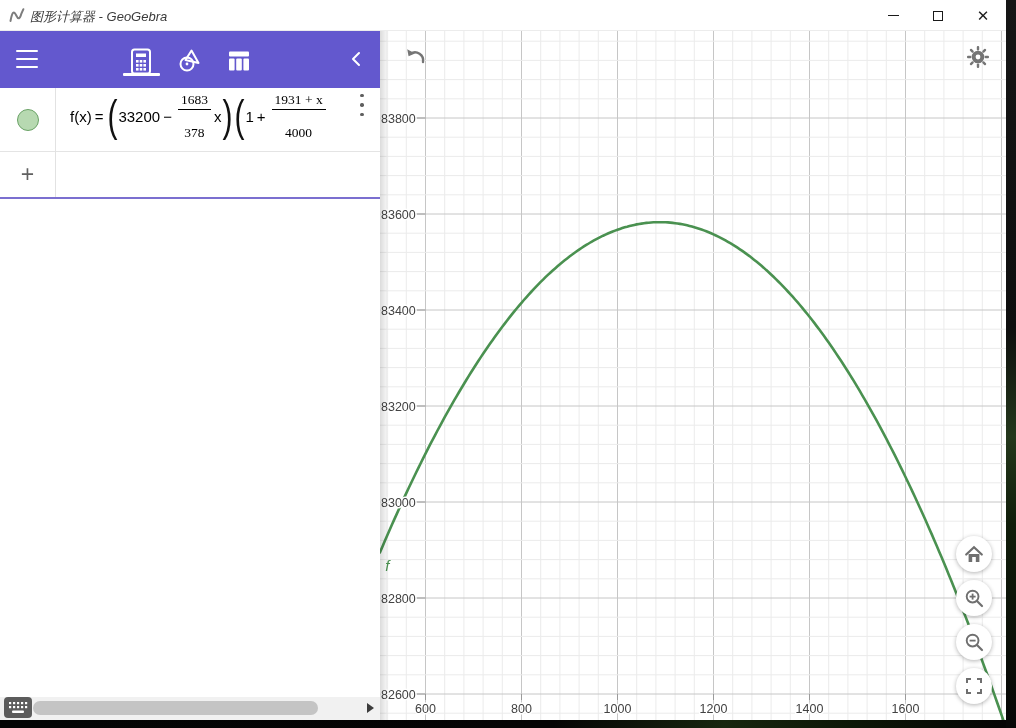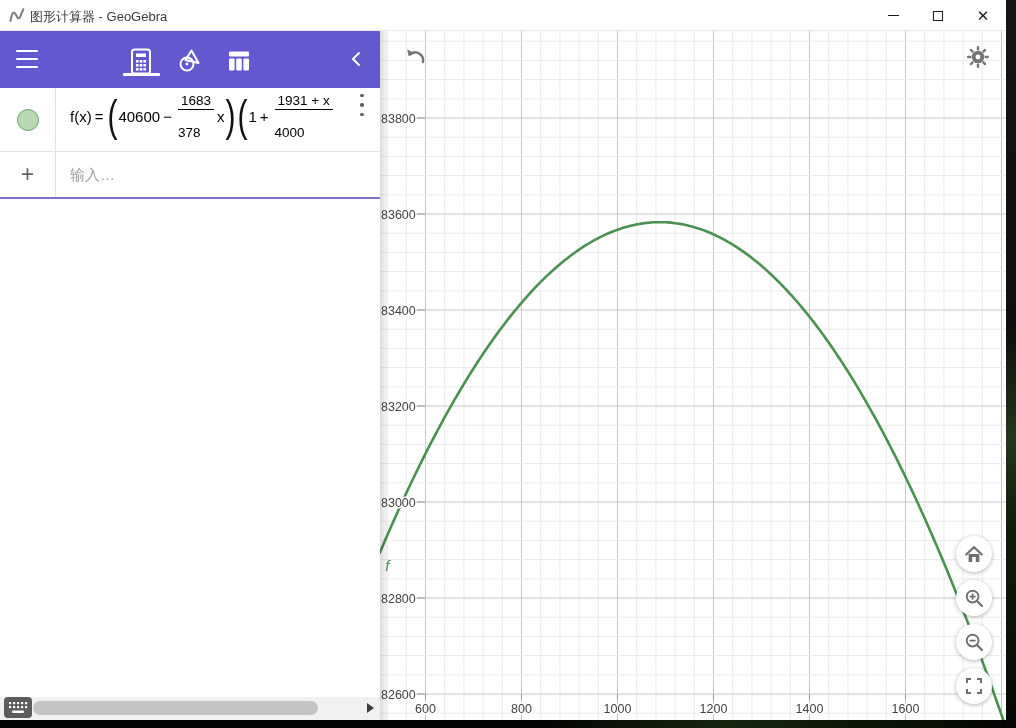--- a/index.html
+++ b/index.html
@@ -4,21 +4,21 @@
 <style>
   * { margin:0; padding:0; box-sizing:border-box; }
   html,body { width:1016px; height:728px; overflow:hidden; }
   body { font-family:"Liberation Sans", sans-serif; background:#0b0b0b; }
   .screen { position:relative; width:1016px; height:728px; background:#0b0b0b; }
   .window { position:absolute; left:0; top:0; width:1006px; height:720px; background:#fff; overflow:hidden; }
 
   
   .titlebar { position:absolute; left:0; top:0; width:1006px; height:31px; background:#fff; border-bottom:1px solid #ececec; }
   .tb-logo { position:absolute; left:8px; top:6px; width:18px; height:18px; }
-  .tb-title { position:absolute; left:30px; top:8px; font-size:13px; color:#3a3a3a; }
+  .tb-title { position:absolute; left:30px; top:8px; font-size:13px; color:#3a3a3a;font-style:italic; }
   .tb-btn { position:absolute; top:0; width:44px; height:31px; display:flex; align-items:center; justify-content:center; cursor:pointer; }
   .tb-min { right:91px; } .tb-max { right:46px; } .tb-close { right:1px; }
   .glyph-min { width:11px; height:0; border-top:1.4px solid #1a1a1a; }
   .glyph-max { width:10px; height:10px; border:1.3px solid #1a1a1a; }
   .glyph-close { font-size:15px; color:#1a1a1a; line-height:1; }
 
   
   .panel { position:absolute; left:0; top:31px; width:380px; height:689px; background:#fff; }
   .phead { position:absolute; left:0; top:0; width:380px; height:57px; background:var(--purple,#6358ce); }
   .hamburger { position:absolute; left:16px; top:19px; width:24px; height:18px; display:flex; flex-direction:column; justify-content:space-between; cursor:pointer; }
@@ -27,21 +27,21 @@
   .tab-underline { position:absolute; left:123px; top:42px; width:37px; height:3px; background:#fff; border-radius:1px; }
   .collapse { position:absolute; right:14px; top:18px; width:20px; height:20px; display:flex; align-items:center; justify-content:center; cursor:pointer; }
 
   
   .arow { position:absolute; left:0; top:57px; width:380px; height:64px; background:#fff; border-bottom:1px solid #e4e4e4; }
   .arow-left { position:absolute; left:0; top:0; width:56px; height:64px; border-right:1px solid #e2e2e2; display:flex; align-items:center; justify-content:center; }
   .marker { width:22px; height:22px; border-radius:50%; cursor:pointer; }
   .formula { position:absolute; left:70px; top:0; width:310px; height:56px; display:flex; align-items:center; white-space:nowrap; overflow:hidden; font-size:15px; color:#000; }
   .formula .sp { margin:0 3px; }
   .paren { display:inline-block; font-size:30px; font-weight:200; transform:scaleY(1.45); margin:0 1px; color:#111; }
-  .frac { display:inline-block; vertical-align:middle; margin:0 3px; }
+  .frac { display:inline-block; text-align:center; vertical-align:middle; margin:0 3px;font-family:Liberation Serif, serif; }
   .frac .num { display:block; font-size:13.5px; padding:0 3px 1px; border-bottom:1.2px solid #000; }
   .frac .den { display:block; font-size:13.5px; padding-top:15px; }
   .vdots { position:absolute; right:11px; top:6px; width:14px; height:22px; display:flex; flex-direction:column; align-items:center; justify-content:space-between; cursor:pointer; }
   .vdots i { width:3.4px; height:3.4px; border-radius:50%; background:#5f5f5f; }
 
   
   .irow { position:absolute; left:0; top:121px; width:380px; height:47px; background:#fff; border-bottom:2px solid #7b6fd0; }
   .irow-left { position:absolute; left:0; top:0; width:56px; height:45px; border-right:1px solid #e2e2e2; display:flex; align-items:center; justify-content:center; }
   .plus { font-size:23px; font-weight:300; color:#616161; cursor:pointer; }
   .ggb-input { position:absolute; left:70px; top:6px; width:290px; height:32px; border:none; outline:none; font-size:15px; color:#333; background:transparent; }
@@ -142,21 +142,21 @@
       </div>
 
       <div class="arow">
         <div class="arow-left">
           <div class="marker" id="fmarker" style="background: rgb(183, 217, 177); border: 1.5px solid rgb(106, 162, 102);"></div>
         </div>
         <div class="formula">
           <span>f(x)</span>
           <span class="sp">=</span>
           <span class="paren">(</span>
-          <span>40600</span>
+          <span>33200</span>
           <span class="sp">−</span>
           <span class="frac">
             <span class="num">1683</span>
             <span class="den">378</span>
           </span>
           <span>x</span>
           <span class="paren">)</span>
           <span class="paren">(</span>
           <span>1</span>
           <span class="sp">+</span>
@@ -169,21 +169,20 @@
           <i></i>
             <i></i>
             <i></i>
         </div>
       </div>
 
       <div class="irow">
         <div class="irow-left">
           <span class="plus">+</span>
         </div>
-        <input class="ggb-input" placeholder="输入…" style="">
       </div>
 
       <div class="scrollrow">
         <div class="kbd-btn">
           <svg width="28" height="21" viewBox="0 0 28 21">
             <g fill="#fff">
               <rect x="5" y="5" width="2.2" height="2.2"></rect>
                 <rect x="9" y="5" width="2.2" height="2.2"></rect>
                 <rect x="13" y="5" width="2.2" height="2.2"></rect>
                 <rect x="17" y="5" width="2.2" height="2.2"></rect>

